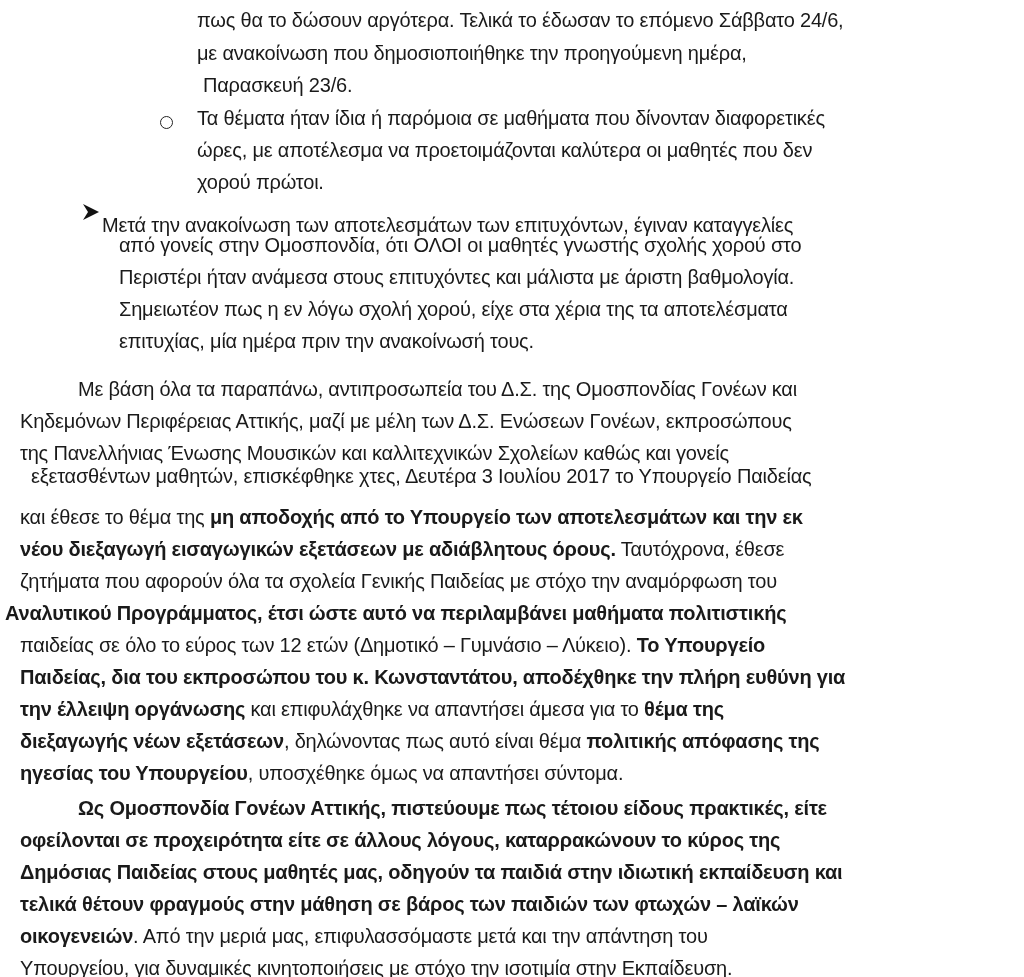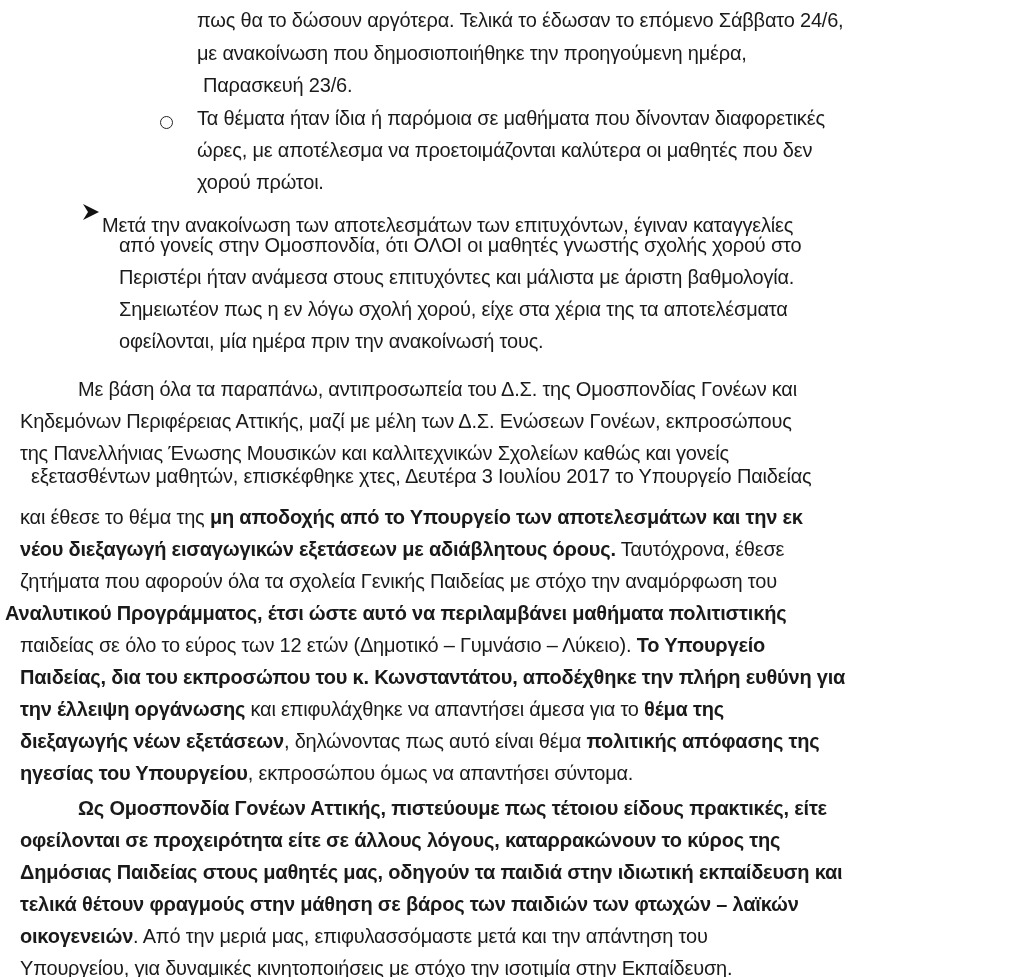--- a/index.html
+++ b/index.html
@@ -31,21 +31,21 @@
 </div>
 
 <div>
   <svg class="bullet-arrow" style="left:82px;top:203px;" width="18" height="18" viewBox="0 0 18 18">
     <path d="M1 1 L17 9 L1 17 L6 9 Z" fill="#111"></path>
   </svg>
   <div class="line" style="left:102px;top:198px;margin-top:12px;">Μετά την ανακοίνωση των αποτελεσμάτων των επιτυχόντων, έγιναν καταγγελίες</div>
   <div class="line" style="left:119px;top:230px;">από γονείς στην Ομοσπονδία, ότι ΟΛΟΙ οι μαθητές γνωστής σχολής χορού στο</div>
   <div class="line" style="left:119px;top:262px;">Περιστέρι ήταν ανάμεσα στους επιτυχόντες και μάλιστα με άριστη βαθμολογία.</div>
   <div class="line" style="left:119px;top:294px;">Σημειωτέον πως η εν λόγω σχολή χορού, είχε στα χέρια της τα αποτελέσματα</div>
-  <div class="line" style="left:119px;top:326px;">οφείλονται, μία ημέρα πριν την ανακοίνωσή τους.</div>
+  <div class="line" style="left:119px;top:326px;">επιτυχίας, μία ημέρα πριν την ανακοίνωσή τους.</div>
 </div>
 
 <div>
   <div class="line" style="left:78px;top:374px;">Με βάση όλα τα παραπάνω, αντιπροσωπεία του Δ.Σ. της Ομοσπονδίας Γονέων και</div>
   <div class="line" style="left:20px;top:406px;">Κηδεμόνων  Περιφέρειας Αττικής, μαζί με μέλη των Δ.Σ. Ενώσεων Γονέων, εκπροσώπους</div>
   <div class="line" style="left:20px;top:438px;">της Πανελλήνιας Ένωσης Μουσικών και καλλιτεχνικών Σχολείων καθώς  και γονείς</div>
   <div class="line" style="left:20px;top:461px;margin-left:11px;">εξετασθέντων μαθητών, επισκέφθηκε χτες, Δευτέρα 3 Ιουλίου 2017 το Υπουργείο Παιδείας</div>
   <div class="line" style="left:20px;top:502px;">
     <span>και έθεσε το θέμα της </span><span class="b">μη αποδοχής από το Υπουργείο των αποτελεσμάτων και την εκ</span>
   </div>
@@ -58,21 +58,21 @@
     <span>παιδείας σε όλο το εύρος των 12 ετών (Δημοτικό – Γυμνάσιο – Λύκειο). </span><span class="b">Το Υπουργείο</span>
   </div>
   <div class="line b" style="left:20px;top:662px;text-align:center;">Παιδείας, δια του εκπροσώπου του κ. Κωνσταντάτου, αποδέχθηκε την πλήρη ευθύνη για</div>
   <div class="line" style="left:20px;top:694px;">
     <span class="b">την έλλειψη οργάνωσης</span><span> και επιφυλάχθηκε να απαντήσει άμεσα για το </span><span class="b">θέμα της</span>
   </div>
   <div class="line" style="left:20px;top:726px;">
     <span class="b">διεξαγωγής νέων εξετάσεων</span><span>, δηλώνοντας πως αυτό είναι θέμα </span><span class="b">πολιτικής απόφασης της</span>
   </div>
   <div class="line" style="left:20px;top:758px;">
-    <span class="b">ηγεσίας του Υπουργείου</span><span>, εκπροσώπου όμως να απαντήσει σύντομα.</span>
+    <span class="b">ηγεσίας του Υπουργείου</span><span>, υποσχέθηκε όμως να απαντήσει σύντομα.</span>
   </div>
 </div>
 
 <div>
   <div class="line b" style="left:78px;top:793px;">Ως Ομοσπονδία Γονέων Αττικής, πιστεύουμε πως τέτοιου είδους πρακτικές, είτε</div>
   <div class="line b" style="left:20px;top:825px;">οφείλονται σε προχειρότητα είτε σε άλλους λόγους,  καταρρακώνουν το κύρος της</div>
   <div class="line b" style="left:20px;top:857px;">Δημόσιας Παιδείας στους μαθητές μας, οδηγούν τα παιδιά στην ιδιωτική εκπαίδευση και</div>
   <div class="line b" style="left:20px;top:889px;">τελικά θέτουν φραγμούς στην μάθηση σε βάρος των παιδιών των φτωχών – λαϊκών</div>
   <div class="line" style="left:20px;top:921px;">
     <span class="b">οικογενειών</span><span>. Από την μεριά μας, επιφυλασσόμαστε μετά και την απάντηση του</span>

